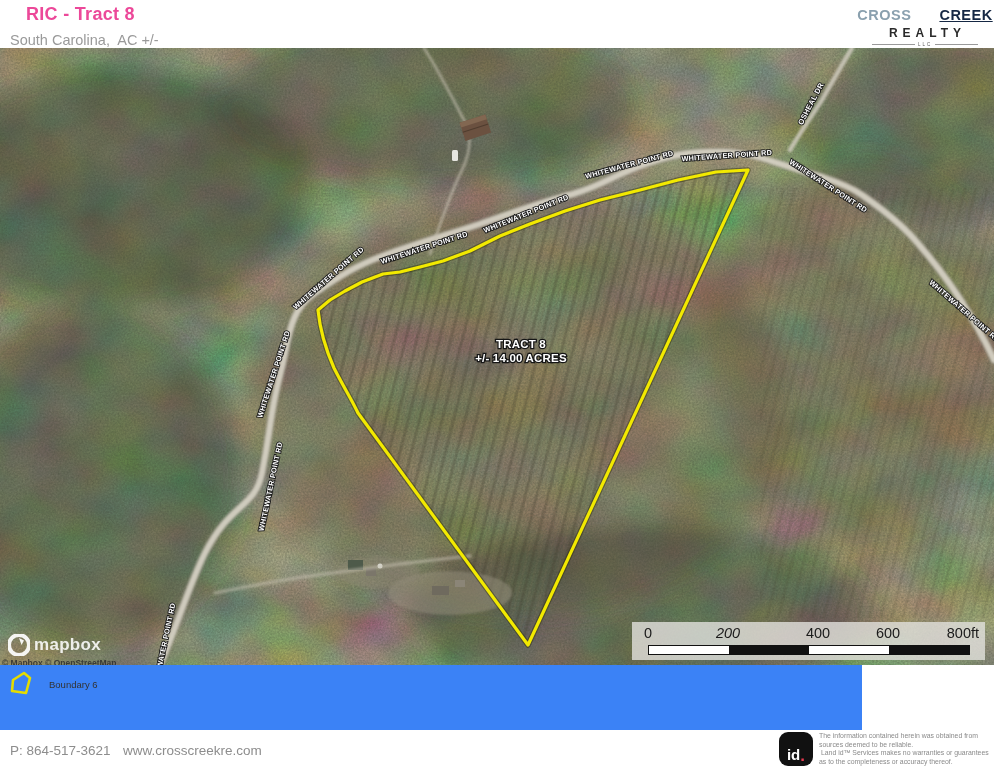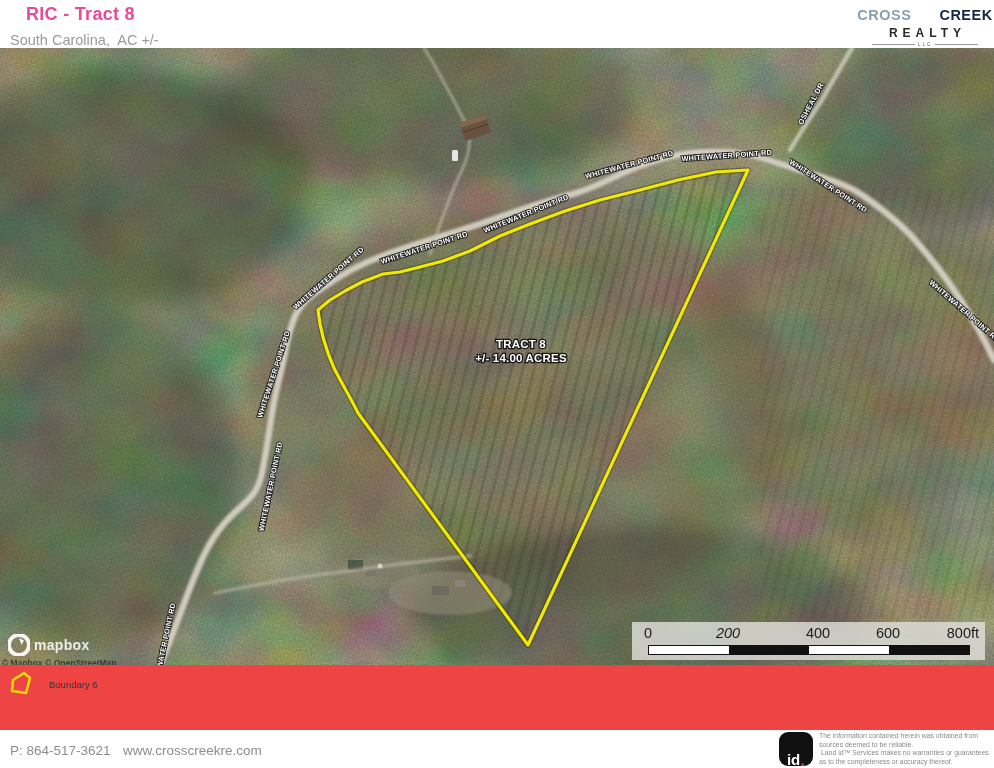--- a/index.html
+++ b/index.html
@@ -6,60 +6,60 @@
   body{width:994px;height:768px;background:#fff;font-family:"Liberation Sans",sans-serif;position:relative;overflow:hidden;}
   .page{position:absolute;inset:0;}
 
   
   header{position:absolute;top:0;left:0;width:994px;height:48px;background:#fff;}
   .title{position:absolute;left:26px;top:4px;font-size:18px;font-weight:bold;color:#ec4899;letter-spacing:.3px;}
   .subtitle{position:absolute;left:10px;top:32px;font-size:14.5px;color:#9a9a9a;}
   .brand{position:absolute;right:10px;top:5px;width:118px;text-align:center;}
   .brand-row1{display:flex;align-items:center;justify-content:center;gap:14px;height:20px;}
   .cross{color:#8aa0ae;font-size:14.5px;font-weight:600;letter-spacing:.5px;}
-  .creek{color:#152743;font-size:14.5px;font-weight:800;letter-spacing:.5px;}
+  .creek{color:#152743;font-size:14.5px;font-weight:800;letter-spacing:.5px;text-decoration:underline;}
   .tree{margin-top:-4px;}
   .brand-row2{font-size:12px;font-weight:700;color:#2a2a2a;letter-spacing:5px;margin-top:1px;text-indent:5px;}
   .brand-row3{display:flex;align-items:center;gap:3px;margin-top:2px;padding:0 6px;}
   .brand-row3 .rule{flex:1;height:1px;background:#9a9a9a;}
   .brand-row3 .llc{font-size:4.5px;color:#555;letter-spacing:2px;}
 
   
   .map{position:absolute;top:48px;left:0;width:994px;height:617px;overflow:hidden;background:#4b4f3b;cursor:grab;}
   .map svg.base{position:absolute;top:0;left:0;}
   text.roadlbl{font-family:"Liberation Sans",sans-serif;font-size:7.3px;font-weight:700;fill:#fff;
     stroke:#1c1c1c;stroke-width:1.9px;paint-order:stroke;letter-spacing:.25px;text-anchor:middle;}
   text.oshea{font-size:7.5px;}
   text.tractlbl{font-family:"Liberation Sans",sans-serif;font-weight:700;fill:#fff;stroke:#161616;
     stroke-width:2.6px;paint-order:stroke;text-anchor:middle;font-size:11.5px;letter-spacing:.2px;}
 
   .mapbox{position:absolute;left:8px;top:586px;display:flex;align-items:center;gap:4px;opacity:.92;}
-  .mapbox .word{color:rgba(255,255,255,.95);font-size:14px;font-weight:600;letter-spacing:.3px;}
+  .mapbox .word{color:rgba(255,255,255,.95);font-size:17px;font-weight:600;letter-spacing:.3px;}
   .attrib{position:absolute;left:2px;top:610px;height:7px;overflow:hidden;font-size:8.5px;color:#2e2e2e;
     font-weight:600;white-space:nowrap;opacity:.85;}
 
   .scalebar{position:absolute;left:632px;top:574px;width:353px;height:38px;background:rgba(226,225,221,.8);}
   .tick{position:absolute;top:3px;font-size:14.5px;color:#1b1b1b;transform:translateX(-50%);}
   .t0{left:16px;} .t1{left:96px;font-style:italic;} .t2{left:186px;} .t3{left:256px;}
   .t4{left:auto;right:6px;transform:none;}
   .bar{position:absolute;left:16px;top:23px;width:320px;height:8px;border:1px solid #111;font-size:0;}
   .seg{display:inline-block;width:80px;height:8px;}
   .seg.w{background:#fff;} .seg.b{background:#111;}
 
   
-  .legend{position:absolute;top:665px;left:0;width:994px;height:65px;background:#ef4444;}
+  .legend{position:absolute;top:665px;left:0;width:862px;height:65px;background:#3b82f6;}
   .legend-item{position:absolute;left:8px;top:5px;display:flex;align-items:center;gap:15px;}
   .legend-label{font-size:9.5px;color:#333;}
 
   
   footer{position:absolute;top:730px;left:0;width:842px;height:38px;background:#fff;}
   .phone{position:absolute;left:10px;top:13px;font-size:13.5px;color:#8d8d8d;}
   .site{position:absolute;left:123px;top:13px;font-size:13.5px;color:#8d8d8d;}
   .idbadge{position:absolute;left:779px;top:2px;width:34px;height:34px;background:#111;border-radius:9px;
-    display:flex;align-items:flex-end;justify-content:center;box-sizing:border-box;}
+    display:flex;align-items:flex-end;justify-content:center;padding-bottom:5px;box-sizing:border-box;}
   .id-txt{color:#fff;font-size:15px;font-weight:800;line-height:12px;}
   .id-dot{color:#e6394f;font-size:17px;font-weight:800;line-height:10px;}
   .disclaimer{position:absolute;left:819px;top:2px;width:175px;font-size:6.9px;line-height:8.6px;color:#8a8a8a;}
   .disclaimer span{display:block;white-space:nowrap;}
 </style>
 </head>
 <body>
 
 <div class="page">
 

